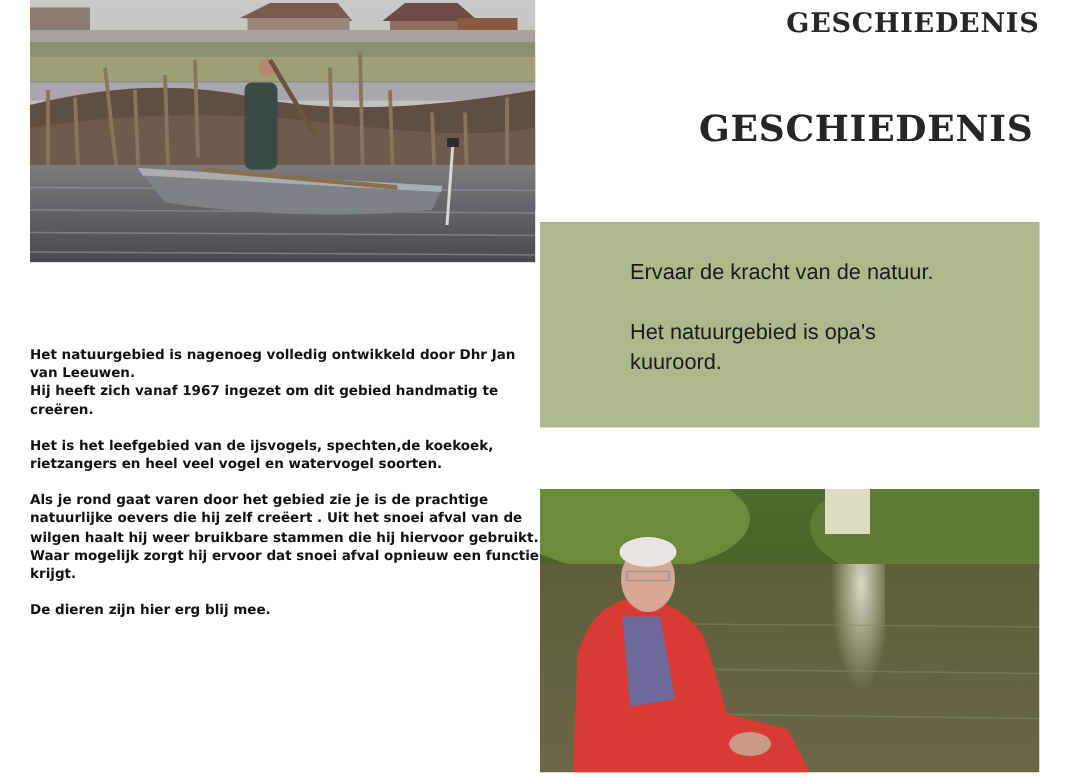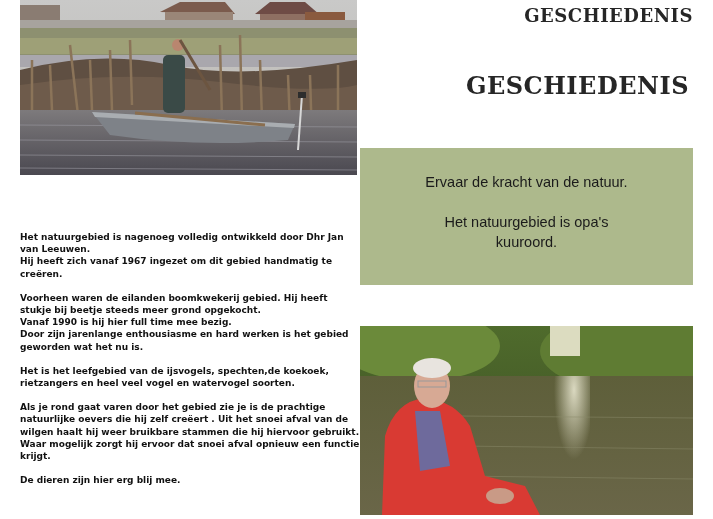--- a/index.html
+++ b/index.html
@@ -12,21 +12,21 @@
   #photo-bottom { left:360px; top:326px; width:333px; height:189px; }
   .title {
     position:absolute; font-family:"DejaVu Serif", serif; font-weight:bold;
     color:#262626; letter-spacing:0.5px; text-align:right; line-height:1;
   }
   #title-main { right:20px; top:7px; font-size:18px; }
   #title-sub { right:24px; top:73px; font-size:24px; line-height:1.05; }
   #quote-box {
     position:absolute; left:360px; top:148px; width:333px; height:137px;
     background:#adb98c; box-sizing:border-box; padding-top:24px;
-    text-align:center; font-family:"Liberation Sans", sans-serif;
+    font-family:"Liberation Sans", sans-serif;
     font-size:14.5px; line-height:20px; color:#1b1b1b;
   }
   #quote-box p { margin:0 0 20px 0; padding:0 60px; }
   #body-text {
     position:absolute; left:20px; top:231px; width:340px;
     font-family:"DejaVu Sans", sans-serif; font-weight:bold; font-size:9px;
     line-height:12.2px; color:#111;
   }
   #body-text p { margin:0 0 12px 0; white-space:pre-line; }
   #body-text .heading { margin-left:3px; margin-bottom:12px; }
@@ -106,23 +106,20 @@
 </div>
 
 <div id="quote-box">
   <p>Ervaar de kracht van de natuur.</p>
   <p>Het natuurgebied is opa's kuuroord.</p>
 </div>
 
 <div id="body-text">
   <p>Het natuurgebied is nagenoeg volledig ontwikkeld door Dhr Jan van Leeuwen.
 Hij heeft zich vanaf 1967 ingezet om dit gebied handmatig te creëren.</p>
-  <p>Voorheen waren de eilanden boomkwekerij gebied. Hij heeft stukje bij beetje steeds meer grond opgekocht.
-Vanaf 1990 is hij hier full time mee bezig.
-Door zijn jarenlange enthousiasme en hard werken is het gebied geworden wat het nu is.</p>
   <p>Het is het leefgebied van de ijsvogels,  spechten,de koekoek, rietzangers en heel veel vogel en watervogel soorten.</p>
   <p>Als je rond gaat varen door het gebied zie je is de prachtige natuurlijke oevers die hij zelf creëert . Uit het snoei afval van de wilgen haalt hij weer bruikbare stammen die hij hiervoor gebruikt.
 Waar mogelijk zorgt hij ervoor dat snoei afval opnieuw een functie krijgt.</p>
   <p>De dieren zijn hier erg blij mee.</p>
 </div>
 
 <div class="photo" id="photo-bottom">
   <svg width="333" height="189" viewBox="0 0 333 189">
     <defs>
       <linearGradient id="trees" x1="0" y1="0" x2="0" y2="1">

